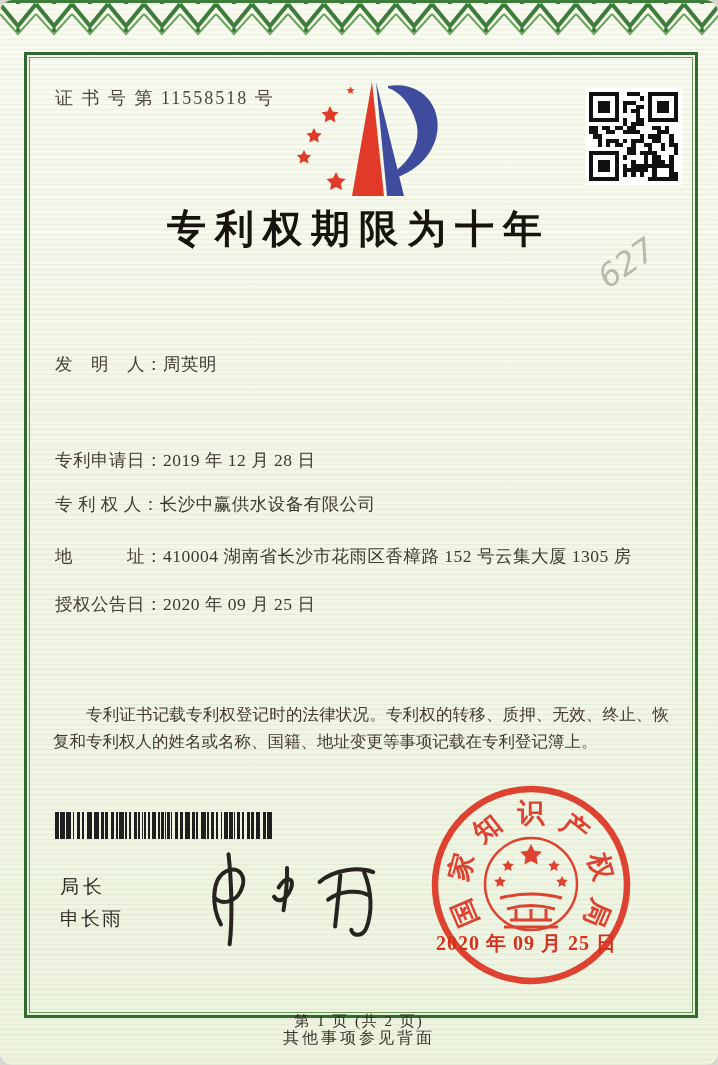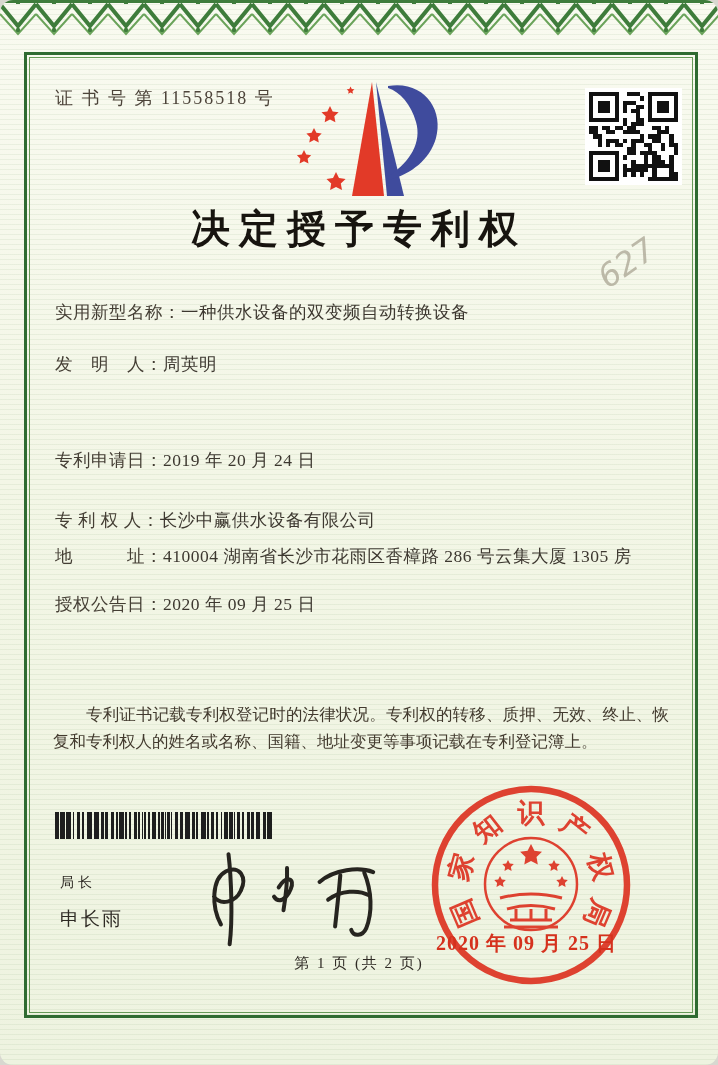--- a/index.html
+++ b/index.html
@@ -19,28 +19,28 @@
   .cert-no{left:55px;top:86px;font-size:18px;letter-spacing:2px;color:#4d443a;}
   .title{left:0;right:0;top:202px;text-align:center;font-size:39px;font-weight:700;
          letter-spacing:9px;color:#17140f;}
   .pencil{left:596px;top:244px;font-size:32px;font-style:italic;color:#aaa593;opacity:.75;
           transform:rotate(-35deg);font-family:"DejaVu Sans",sans-serif;}
   .row{position:absolute;left:55px;right:36px;font-size:17.5px;color:#3d3830;letter-spacing:.5px;}
   .row .lab{color:#443e34;}
   .pair2{position:absolute;left:330px;top:0;}
   .para{position:absolute;left:53px;width:616px;font-size:16.5px;line-height:1.63;
         text-indent:2em;text-align:justify;color:#423a2e;}
-  .sig-title{left:60px;top:874px;font-size:14px;letter-spacing:4px;color:#2e2a24;}
+  .sig-title{left:60px;top:874px;font-size:19px;letter-spacing:4px;color:#2e2a24;}
   .sig-name{left:60px;top:906px;font-size:19px;letter-spacing:2px;color:#2e2a24;text-align:right;}
   .sig-svg{left:182px;top:842px;}
   .seal-svg{left:428px;top:782px;z-index:3;}
   .seal-char{font-size:27px;font-weight:700;fill:#dd3322;text-anchor:middle;
              dominant-baseline:central;font-family:"Liberation Serif",serif;}
   .seal-date{left:436px;top:930px;z-index:4;font-size:20px;letter-spacing:1px;color:#d5311d;font-weight:600;}
-  .page-num{left:0;right:0;top:954px;text-align:center;font-size:15px;color:#2f2b25;letter-spacing:2px;}
+  .page-num{left:0;right:0;top:1012px;text-align:center;font-size:15px;color:#2f2b25;letter-spacing:2px;}
   .back-note{left:0;right:0;top:1028px;text-align:center;font-size:16px;color:#3c362c;letter-spacing:3px;}
   .qr{left:585px;top:88px;}
   .barcode{left:55px;top:812px;}
   .logo{left:284px;top:80px;}
 </style>
 </head>
 <body>
 
 <div class="sheet">
 
@@ -208,38 +208,35 @@
         <rect x="2" y="2" width="3" height="3" fill="#111"></rect>
         <rect x="14" y="0" width="7" height="7" fill="#111"></rect>
         <rect x="15" y="1" width="5" height="5" fill="#fff"></rect>
         <rect x="16" y="2" width="3" height="3" fill="#111"></rect>
         <rect x="0" y="14" width="7" height="7" fill="#111"></rect>
         <rect x="1" y="15" width="5" height="5" fill="#fff"></rect>
         <rect x="2" y="16" width="3" height="3" fill="#111"></rect>
       </g>
   </svg>
 
-  <div class="abs title">决定授予专利权</div>
+  <div class="abs title">专利权期限为十年</div>
 
   <div class="abs pencil">627</div>
 
-  <div class="row" style="top:300px">
-    <span class="lab">实用新型名称：</span><span>一种供水设备的双变频自动转换设备</span>
-  </div>
   <div class="row" style="top:352px">
     <span class="lab">发　明　人：</span><span>周英明</span>
   </div>
   <div class="row" style="top:448px">
-    <span class="lab">专利申请日：</span><span>2019 年 20 月 24 日</span>
-  </div>
-  <div class="row" style="top:508px">
+    <span class="lab">专利申请日：</span><span>2019 年 12 月 28 日</span>
+  </div>
+  <div class="row" style="top:492px">
     <span class="lab">专 利 权 人：</span><span>长沙中赢供水设备有限公司</span>
   </div>
   <div class="row" style="top:544px">
-    <span class="lab">地　　　址：</span><span>410004 湖南省长沙市花雨区香樟路 286 号云集大厦 1305 房</span>
+    <span class="lab">地　　　址：</span><span>410004 湖南省长沙市花雨区香樟路 152 号云集大厦 1305 房</span>
   </div>
   <div class="row" style="top:592px">
     <span class="lab">授权公告日：</span><span>2020 年 09 月 25 日</span>
   </div>
 
   <div class="para" style="top:702px">专利证书记载专利权登记时的法律状况。专利权的转移、质押、无效、终止、恢复和专利权人的姓名或名称、国籍、地址变更等事项记载在专利登记簿上。</div>
 
   <svg class="abs barcode" width="218" height="27" viewBox="0 0 218 27">
     <g fill="#1e1e1e">
         <rect x="0" y="0" width="4" height="27"></rect>
@@ -331,14 +328,15 @@
           <path d="M88,127 v10 M103,127 v10 M118,127 v10"></path>
           <path d="M82,138 h42"></path>
           <path d="M76,145 h54"></path>
         </g>
       </g>
     </g>
   </svg>
   <div class="abs seal-date">2020 年 09 月 25 日</div>
 
   <div class="abs page-num">第 1 页 (共 2 页)</div>
+  <div class="abs back-note">其他事项参见背面</div>
 
 </div>
 
 </body></html>

